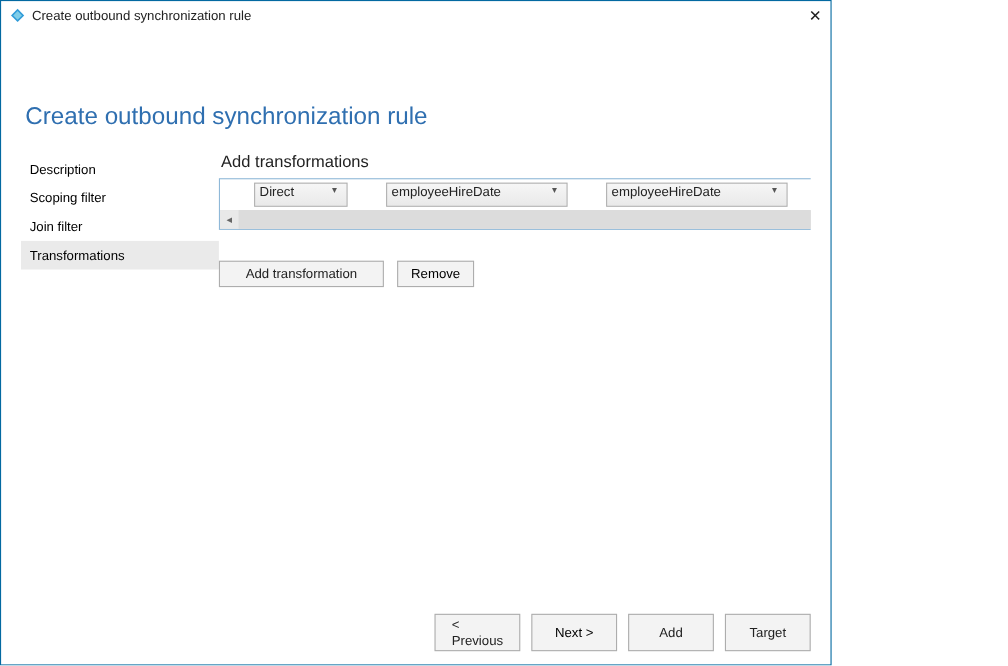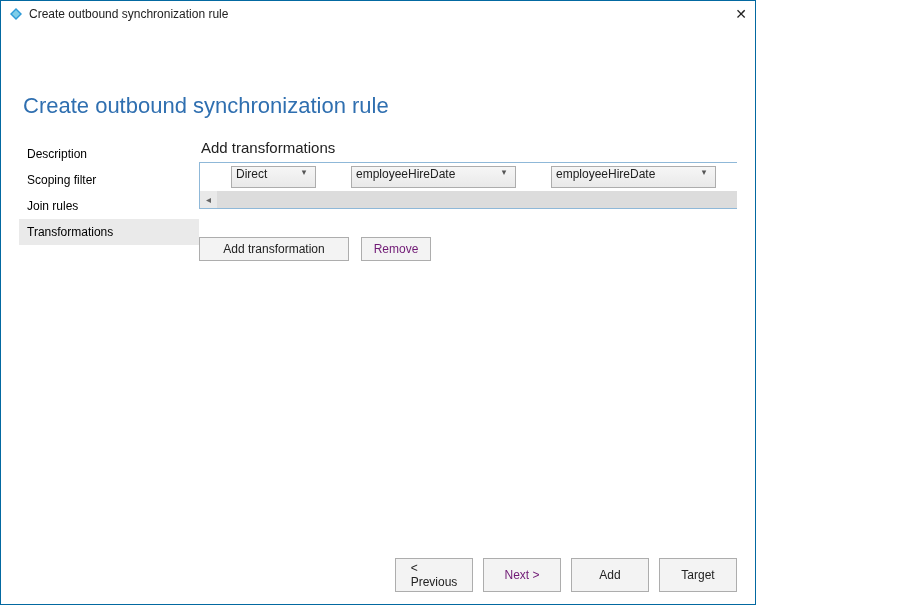--- a/index.html
+++ b/index.html
@@ -32,21 +32,21 @@
   .combo .combo-text { flex:1; text-align:left; overflow:hidden; white-space:nowrap; text-overflow:ellipsis; }
   .combo .combo-arrow { width:14px; text-align:center; color:#555; font-size:9px; }
   .checkbox-box { width:15px; height:15px; border:1px solid #333; background:#fff; }
   .grid-scroll { display:flex; align-items:center; height:17px; background:#dcdcdc; position:relative; }
   .scroll-btn { width:17px; height:17px; display:flex; align-items:center; justify-content:center; color:#666; font-size:10px; background:#e9e9e9; }
   .scroll-track { flex:1; height:17px; background:#dcdcdc; }
   .toolbar { display:flex; gap:12px; margin-top:28px; }
   .btn { height:24px; border:1px solid #adadad; background:#f3f3f3; font-size:12px; color:#222; padding:0 16px; display:flex; align-items:center; justify-content:center; cursor:default; }
   .btn.wide  { width:150px; padding:0; }
   .btn.small { width:70px;  padding:0; }
-  .btn.disabled { color:#701a75; }
+  .btn.disabled { color:#000000; }
   .footer { position:absolute; bottom:12px; right:18px; display:flex; gap:10px; }
   .footer .btn { width:78px; height:24px; padding:16px; }
 </style>
 </head>
 <body>
 
 <div class="window">
 
   <div class="titlebar">
     <span class="icon">
@@ -61,21 +61,21 @@
 
   <div class="client">
 
     <div class="page-heading">Create outbound synchronization rule</div>
 
     <div class="layout">
 
       <div class="nav">
         <div class="nav-item">Description</div>
         <div class="nav-item">Scoping filter</div>
-        <div class="nav-item">Join rules</div>
+        <div class="nav-item">Join filter</div>
         <div class="nav-item selected">Transformations</div>
       </div>
 
       <div class="content">
 
         <div class="section-title">Add transformations</div>
 
         <div class="grid">
 
 

